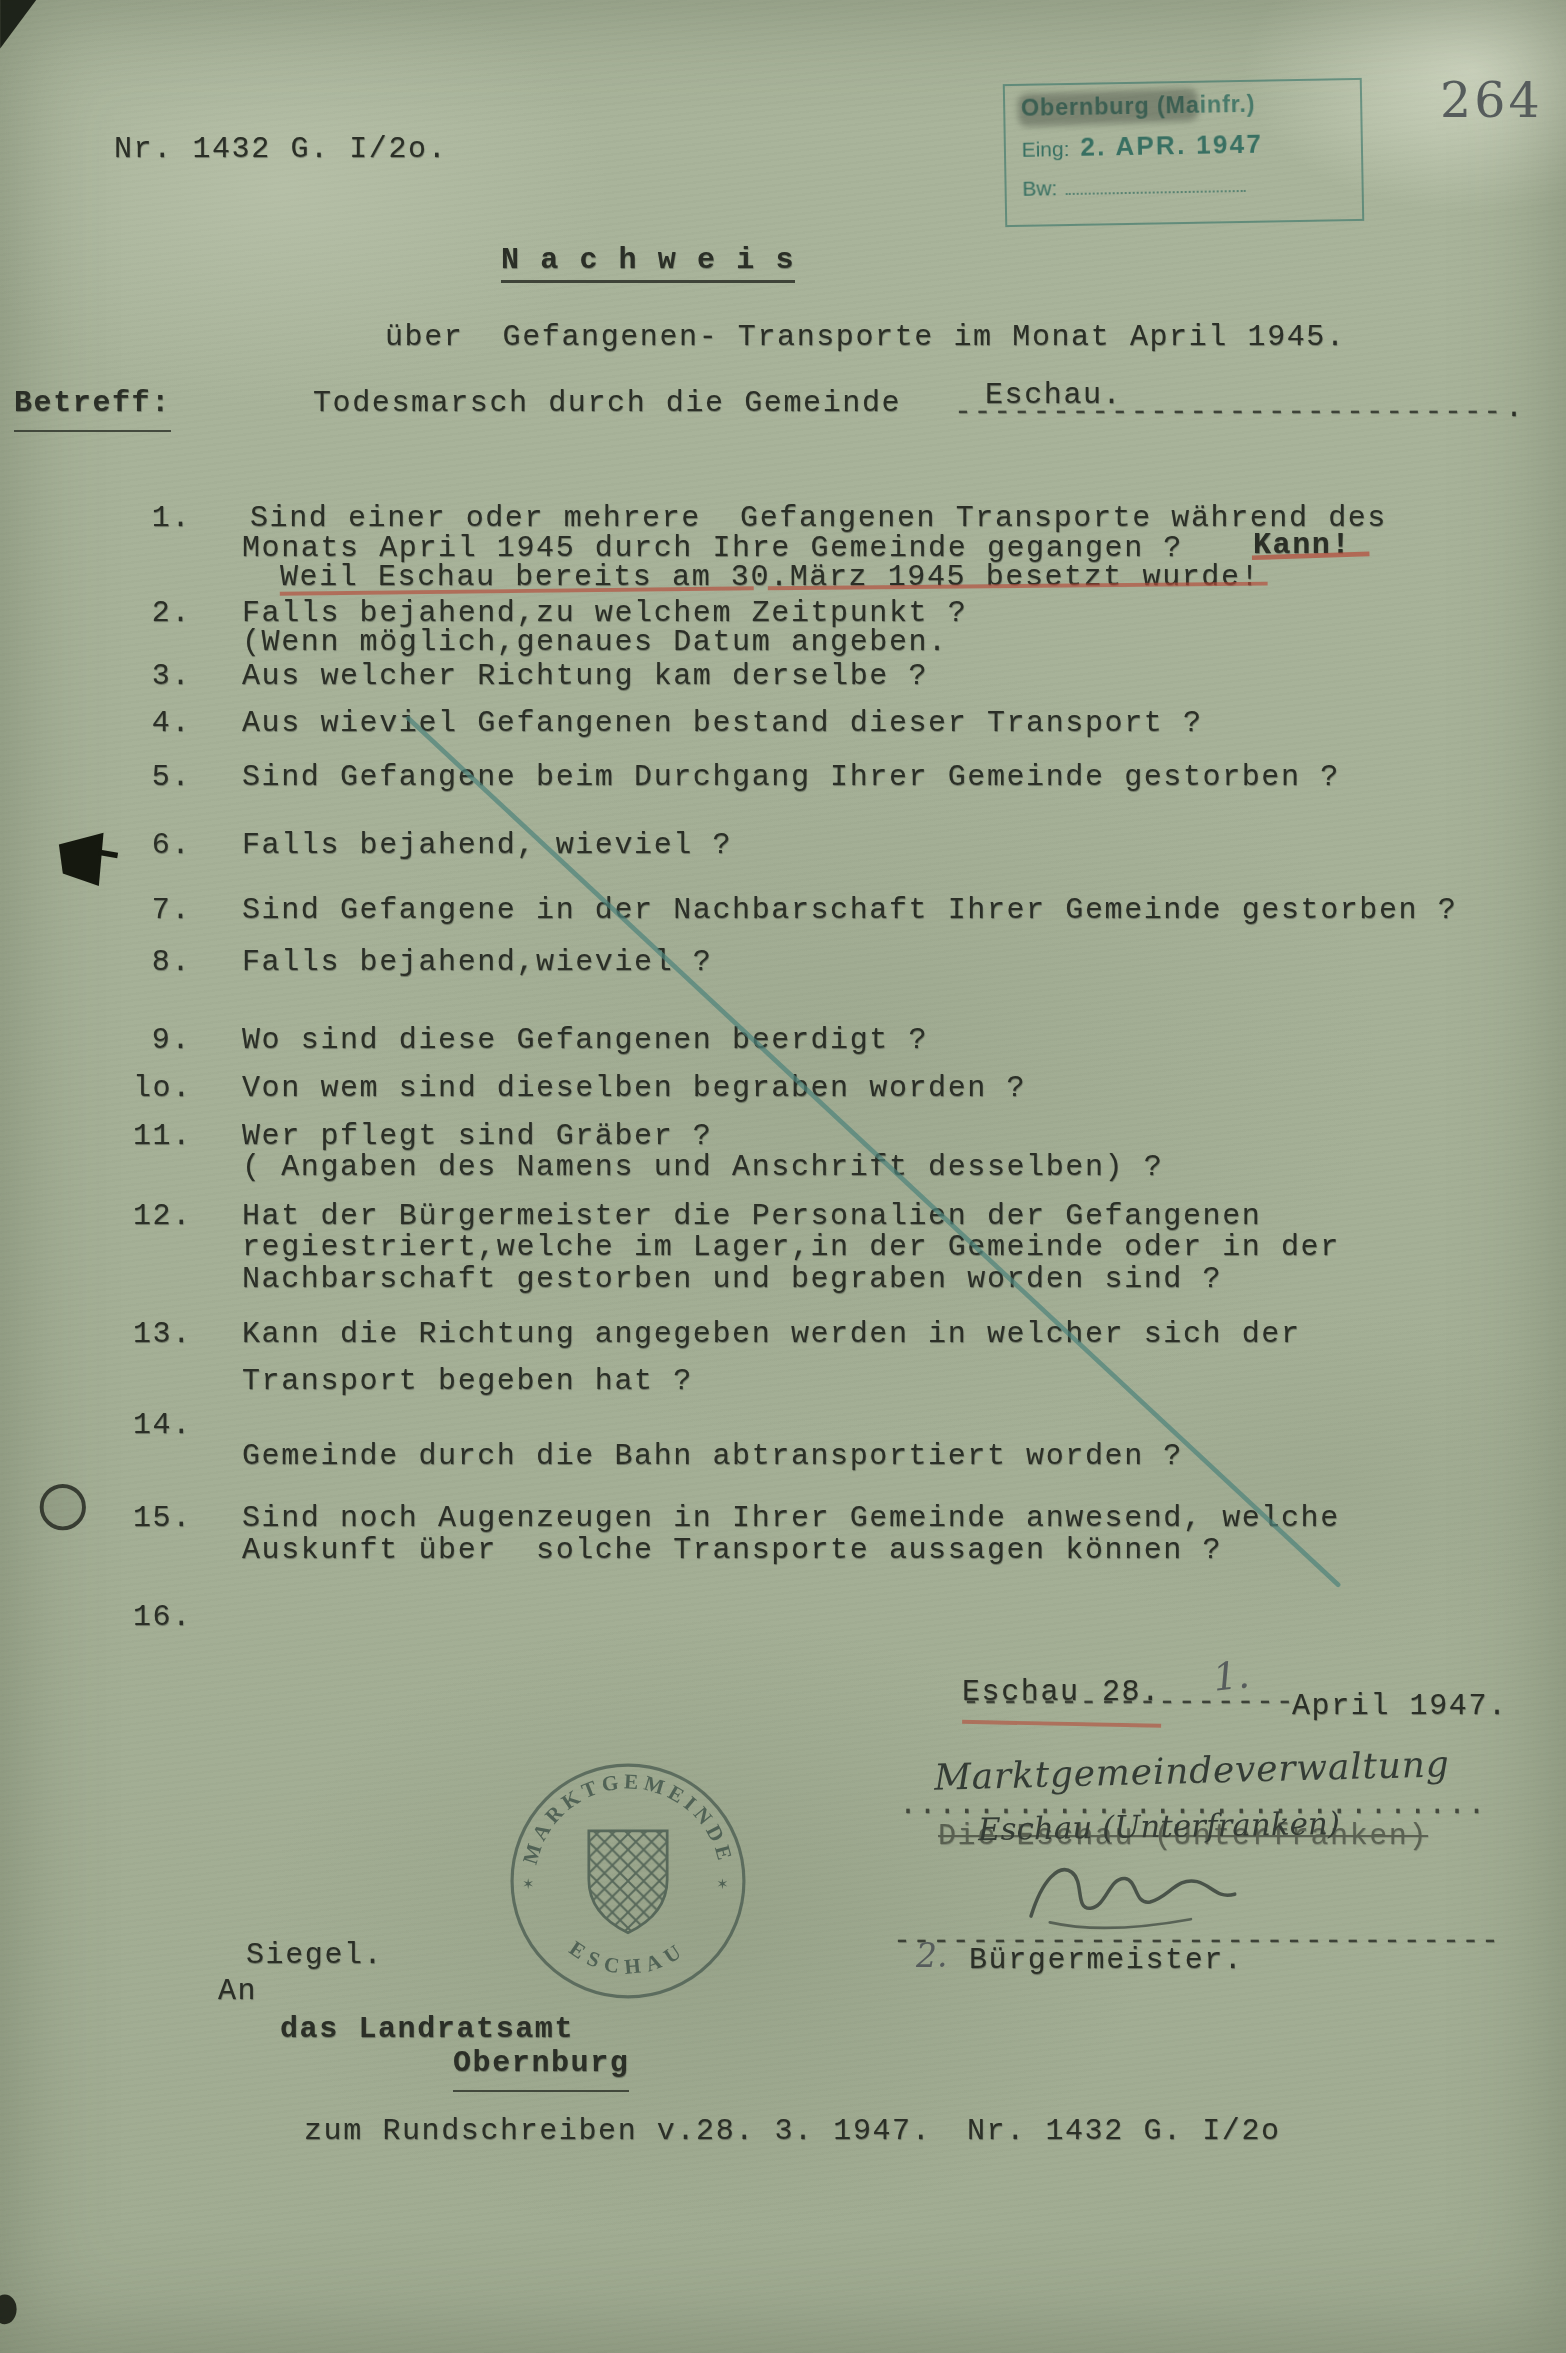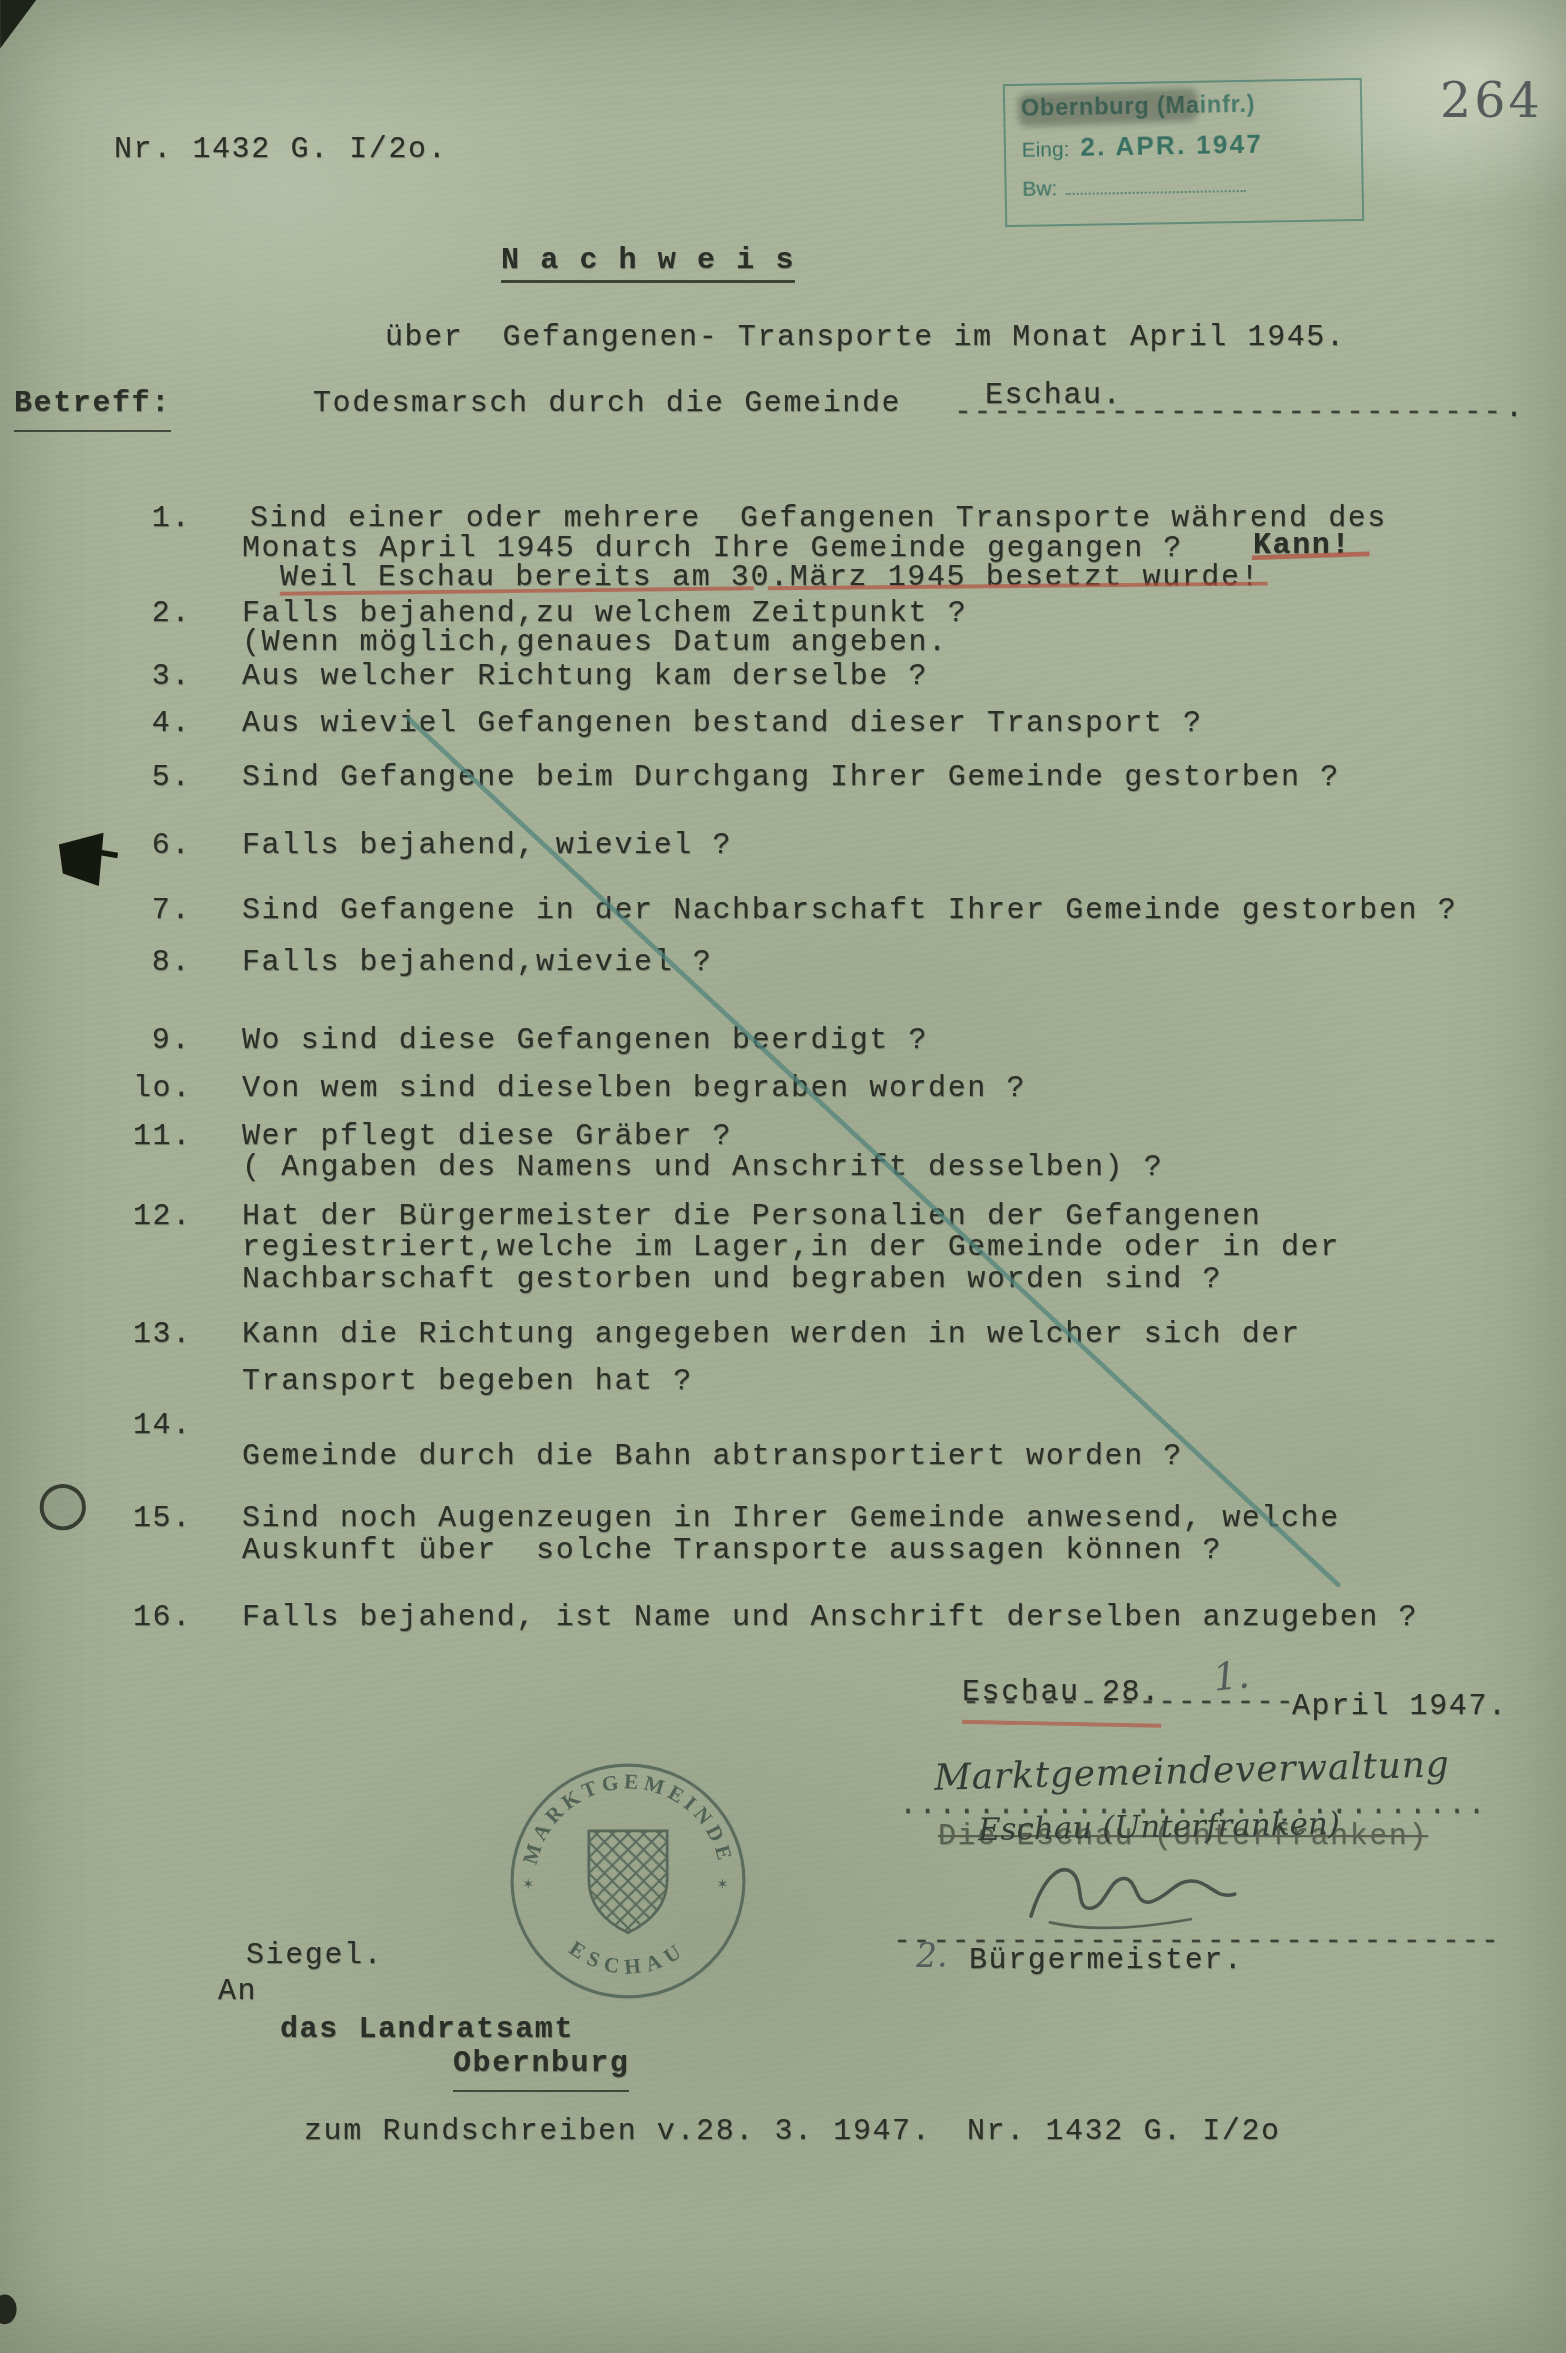--- a/index.html
+++ b/index.html
@@ -120,41 +120,40 @@
   <span class="typed num" style="top:946px;">8.</span>
   <span class="typed" style="left:242px;top:946px;">Falls bejahend,wieviel ?</span>
 
   <span class="typed num" style="top:1024px;">9.</span>
   <span class="typed" style="left:242px;top:1024px;">Wo sind diese Gefangenen beerdigt ?</span>
 
   <span class="typed num" style="top:1072px;">lo.</span>
   <span class="typed" style="left:242px;top:1072px;">Von wem sind dieselben begraben worden ?</span>
 
   <span class="typed num" style="top:1120px;">11.</span>
-  <span class="typed" style="left:242px;top:1120px;">Wer pflegt diese Gräber ?</span>
+  <span class="typed" style="left:242px;top:1120px;">Wer pflegt sind Gräber ?</span>
   <span class="typed" style="left:242px;top:1151px;">( Angaben des Namens und Anschrift desselben) ?</span>
 
   <span class="typed num" style="top:1200px;">12.</span>
   <span class="typed" style="left:242px;top:1200px;">Hat der Bürgermeister die Personalien der Gefangenen</span>
   <span class="typed" style="left:242px;top:1231px;">regiestriert,welche im Lager,in der Gemeinde oder in der</span>
   <span class="typed" style="left:242px;top:1263px;">Nachbarschaft gestorben und begraben worden sind ?</span>
 
   <span class="typed num" style="top:1318px;">13.</span>
   <span class="typed" style="left:242px;top:1318px;">Kann die Richtung angegeben werden in welcher sich der</span>
   <span class="typed" style="left:242px;top:1365px;">Transport begeben hat ?</span>
 
   <span class="typed num" style="top:1409px;">14.</span>
   <span class="typed" style="left:242px;top:1440px;">Gemeinde durch die Bahn abtransportiert worden ?</span>
 
   <span class="typed num" style="top:1502px;">15.</span>
   <span class="typed" style="left:242px;top:1502px;">Sind noch Augenzeugen in Ihrer Gemeinde anwesend, welche</span>
   <span class="typed" style="left:242px;top:1534px;">Auskunft über  solche Transporte aussagen können ?</span>
 
   <span class="typed num" style="top:1601px;">16.</span>
-  <span class="typed" style="left:242px;top:1601px;">Falls bejahend, ist Name und Anschrift derselben anzugeben ?</span>
 
   <span class="typed" style="left:962px;top:1676px;">Eschau</span>
   <span class="typed" style="left:1102px;top:1676px;">28.</span>
   <span class="typed" style="left:962px;top:1686px;opacity:.85;">-----------------</span>
   <span class="hand pencil" style="left:1213px;top:1654px;font-size:38px;transform:rotate(-6deg);">1.</span>
   <span class="typed" style="left:1292px;top:1690px;">April 1947.</span>
 
   <span class="hand" style="left:934px;top:1750px;font-size:36px;transform:rotate(-1.5deg);letter-spacing:0.8px;">Marktgemeindeverwaltung</span>
   <span class="typed" style="left:899px;top:1789px;opacity:.8;">..............................</span>
 

